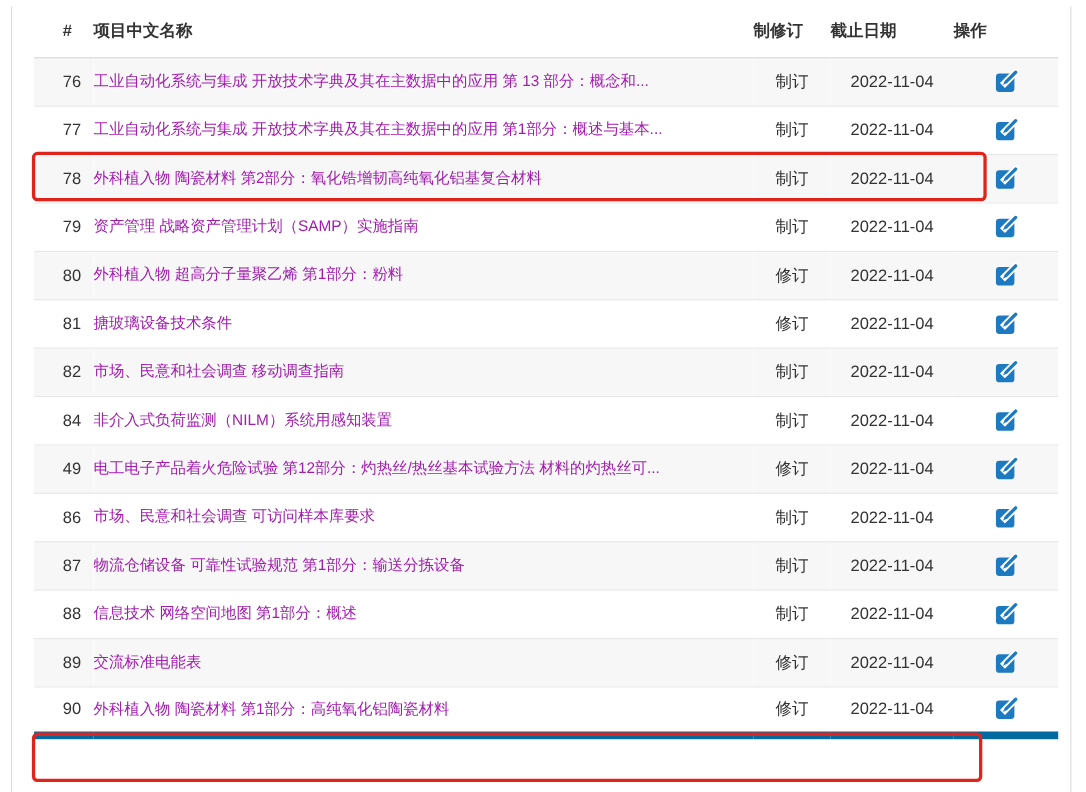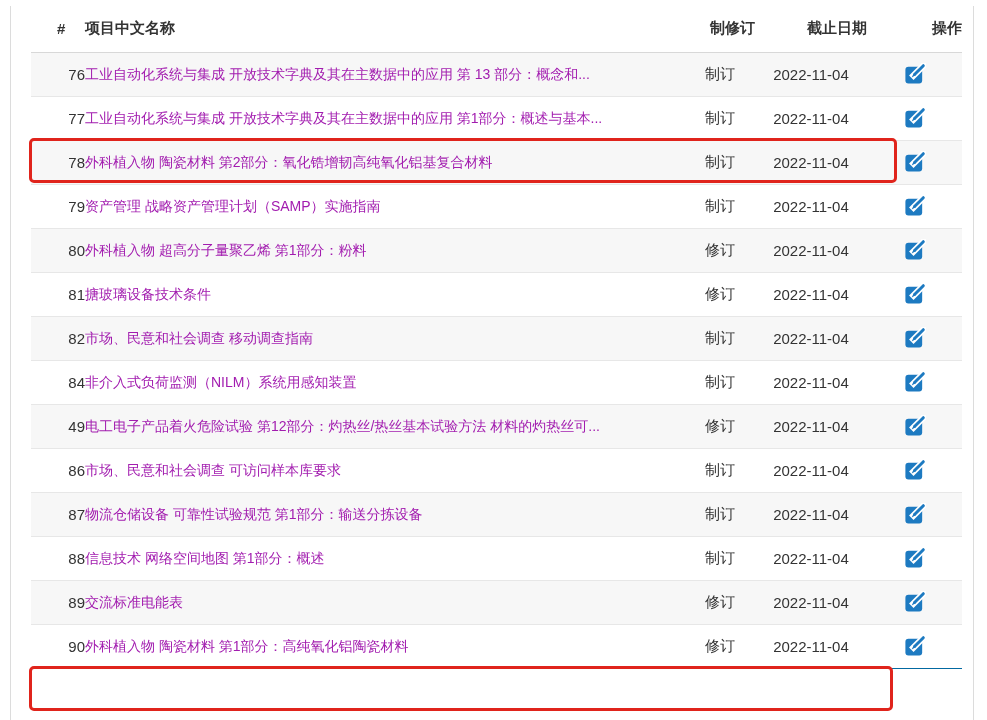--- a/index.html
+++ b/index.html
@@ -34,36 +34,36 @@
     height: 46px;
     font-size: 15px;
     font-weight: bold;
     color: #333333;
     vertical-align: middle;
     border-bottom: 1px solid #d8d8d8;
     text-align: left;
     white-space: nowrap;
   }
   thead th.t-num  { padding-left: 26px; }
-  thead th.t-center { text-align: right; }
+  thead th.t-center { text-align: left; }
 
   tbody td {
     height: 44px;
     vertical-align: middle;
     font-size: 15px;
     color: #333333;
     border-top: 1px solid #e7e7e7;
     white-space: nowrap;
     overflow: hidden;
   }
   tbody tr:first-child td { border-top: none; }
-  tbody tr:last-child td { border-bottom: 1px solid #0369a1; }
+  tbody tr:last-child td { border-bottom: 7px solid #0369a1; }
   tbody tr:nth-child(odd) { background: #f7f7f7; }
 
-  td.col-num  { padding-left: 26px; text-align: right; }
+  td.col-num  { padding-left: 26px; }
   td.col-type, td.col-date, td.col-action { text-align: center; }
 
   a.name-link {
     color: #a21caf;
     text-decoration: none;
     font-size: 14px;
     cursor: pointer;
   }
   a.edit-btn {
     display: inline-block;

